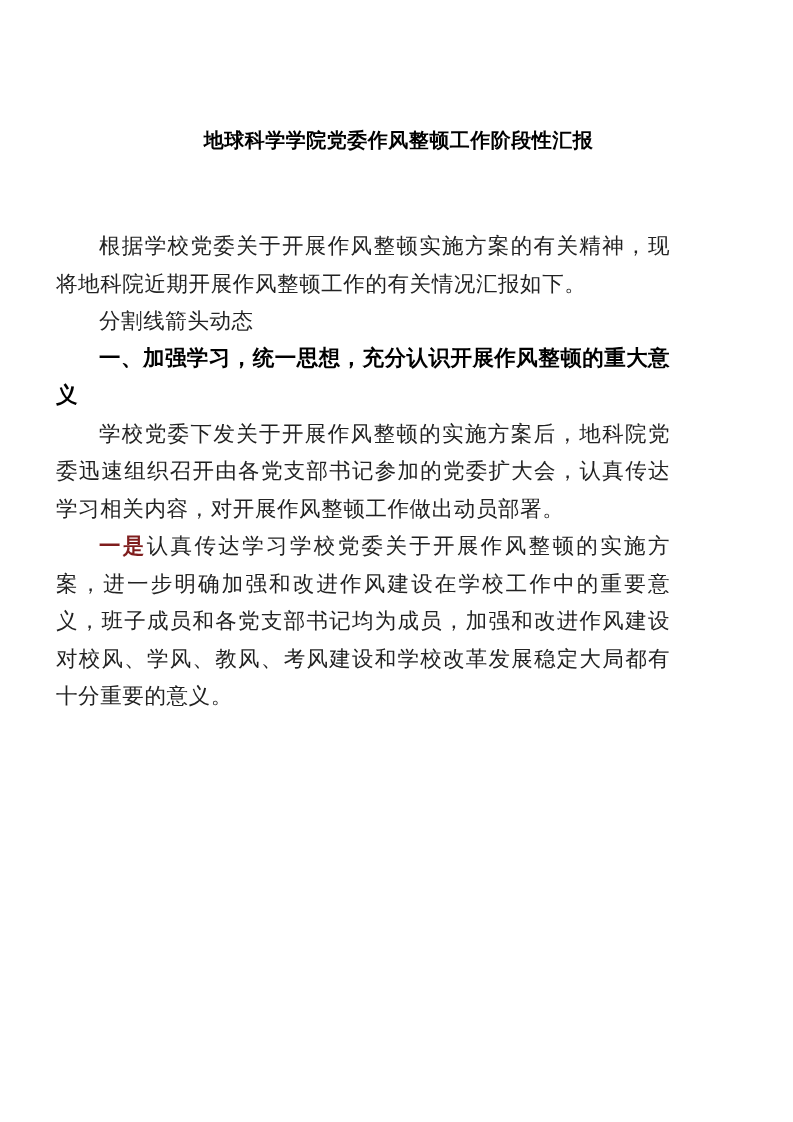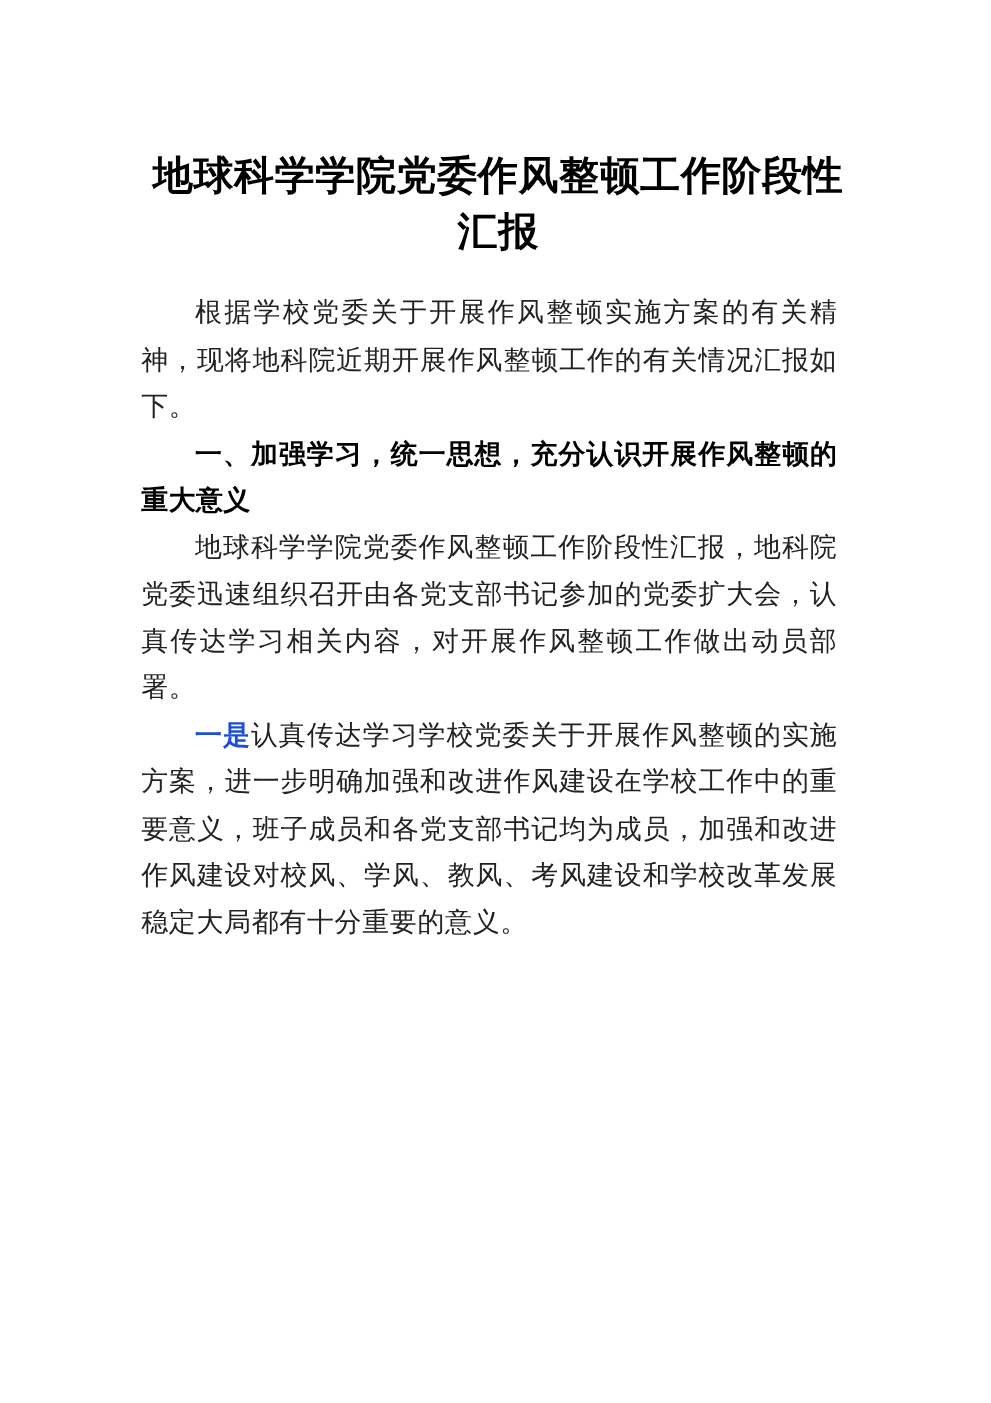--- a/index.html
+++ b/index.html
@@ -26,30 +26,30 @@
 
   .page-header-zone {
     height: 118px;
   }
 
   .doc-title {
     margin: 0;
     padding: 0 118px 0 122px;
     font-family: "DejaVu Serif", "Liberation Serif", serif;
     font-weight: bold;
-    font-size: 32px;
+    font-size: 20px;
     line-height: 45px;
     text-align: center;
     letter-spacing: 0.5px;
     color: #000000;
   }
 
   .body-block {
-    padding: 0 123px 0 113px;
-    margin-top: 24px;
+    padding: 0 123px 0 56px;
+    margin-top: 64px;
   }
 
   p.para {
     margin: 0 0 0 0;
     font-family: "DejaVu Serif", "Liberation Serif", serif;
     font-size: 21.5px;
     line-height: 37.5px;
     text-align: justify;
     text-justify: inter-ideograph;
     text-indent: 43px;
@@ -65,39 +65,40 @@
     line-height: 37.5px;
     text-align: justify;
     text-justify: inter-ideograph;
     text-indent: 43px;
     color: #000000;
     letter-spacing: 0.4px;
   }
 
   .lead {
     font-weight: bold;
-    color: #1d4ed8;
+    color: #7f1d1d;
   }
 </style>
 </head>
 <body>
 
 <div class="page">
 
   <div class="page-header-zone"></div>
 
   <h1 class="doc-title">地球科学学院党委作风整顿工作阶段性汇报</h1>
 
   <div class="body-block">
 
     <p class="para">根据学校党委关于开展作风整顿实施方案的有关精神，现将地科院近期开展作风整顿工作的有关情况汇报如下。</p>
 
+    <p class="para">分割线箭头动态</p>
 
     <p class="section-heading">一、加强学习，统一思想，充分认识开展作风整顿的重大意义</p>
 
-    <p class="para">地球科学学院党委作风整顿工作阶段性汇报，地科院党委迅速组织召开由各党支部书记参加的党委扩大会，认真传达学习相关内容，对开展作风整顿工作做出动员部署。</p>
+    <p class="para">学校党委下发关于开展作风整顿的实施方案后，地科院党委迅速组织召开由各党支部书记参加的党委扩大会，认真传达学习相关内容，对开展作风整顿工作做出动员部署。</p>
 
     <p class="para"><span class="lead">一是</span><span>认真传达学习学校党委关于开展作风整顿的实施方案，进一步明确加强和改进作风建设在学校工作中的重要意义，班子成员和各党支部书记均为成员，加强和改进作风建设对校风、学风、教风、考风建设和学校改革发展稳定大局都有十分重要的意义。</span></p>
 
 
   </div>
 
 </div>
 
 </body></html>

